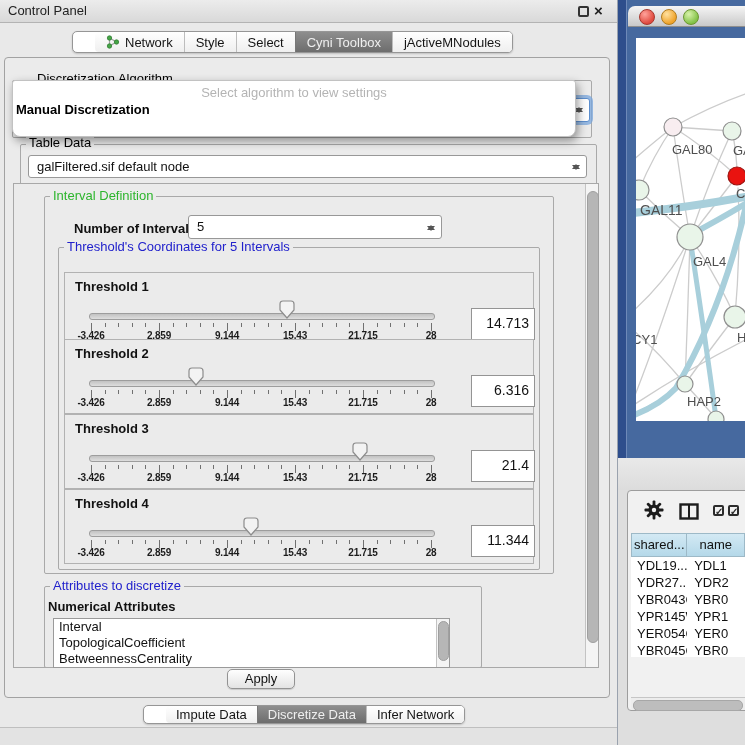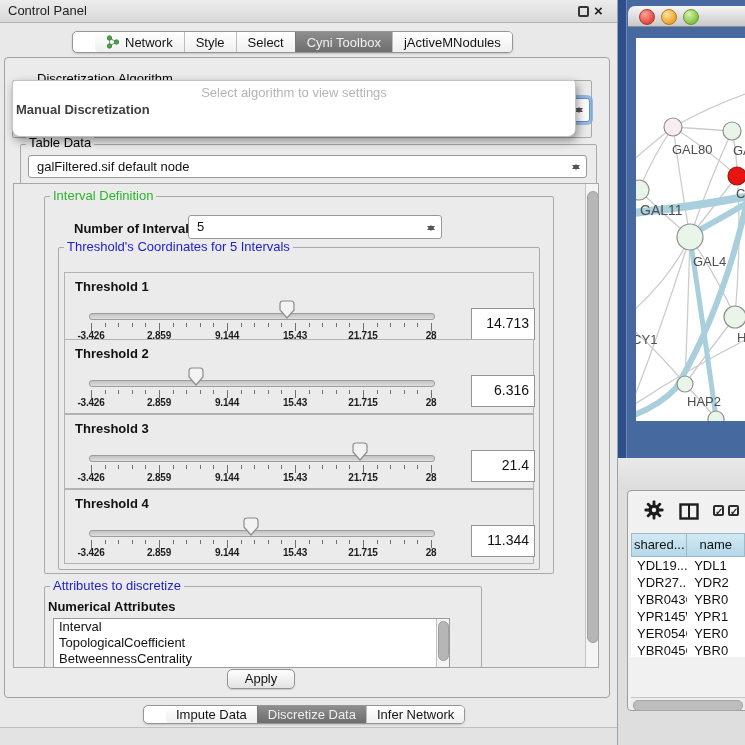--- a/index.html
+++ b/index.html
@@ -39,21 +39,21 @@
   .stepper{position:absolute;right:6px;top:4px;width:8px;height:14px;}
   .stepper i{position:absolute;left:0;width:0;height:0;border:4px solid transparent;}
   .stepper .up{top:0;border-bottom:5px solid #555;}
   .stepper .dn{bottom:0;border-top:5px solid #555;}
 
   #algo-combo{left:20px;top:98px;width:570px;height:24px;border:1px solid #5d8fce;
               box-shadow:0 0 0 3px rgba(120,165,220,.75);}
   #popup{left:12px;top:80px;width:564px;height:57px;background:#fff;border:1px solid #c2c2c2;
          border-radius:3px 3px 8px 8px;box-shadow:2px 4px 10px rgba(0,0,0,.4);z-index:50;}
   #popup-hint{position:absolute;left:0;top:4px;width:100%;text-align:center;font-size:13px;color:#b4b4b4;}
-  .popup-item{position:absolute;left:3px;font-size:13px;color:#404040;white-space:nowrap;}
+  .popup-item{position:absolute;left:3px;font-size:13px;color:#000000;white-space:nowrap;}
 
   
   #scrollpane{left:13px;top:183px;width:586px;height:485px;border:1px solid #a8a8a8;background:#ebebeb;overflow:hidden;}
   .vsb{background:#f4f4f4;border-left:1px solid #c3c3c3;}
   .vsb .thumb{position:absolute;left:1px;border-radius:6px;background:#b6b6b6;border:1px solid #9f9f9f;}
 
   
   .thpanel{position:absolute;left:64px;width:470px;height:75px;border:1px solid #b2b2b2;background:#ebebeb;}
   .thlabel{position:absolute;left:10px;top:6px;font-size:13px;font-weight:bold;color:#111;}
   .track{position:absolute;left:24px;top:40px;width:344px;height:5px;border:1px solid #9d9d9d;

